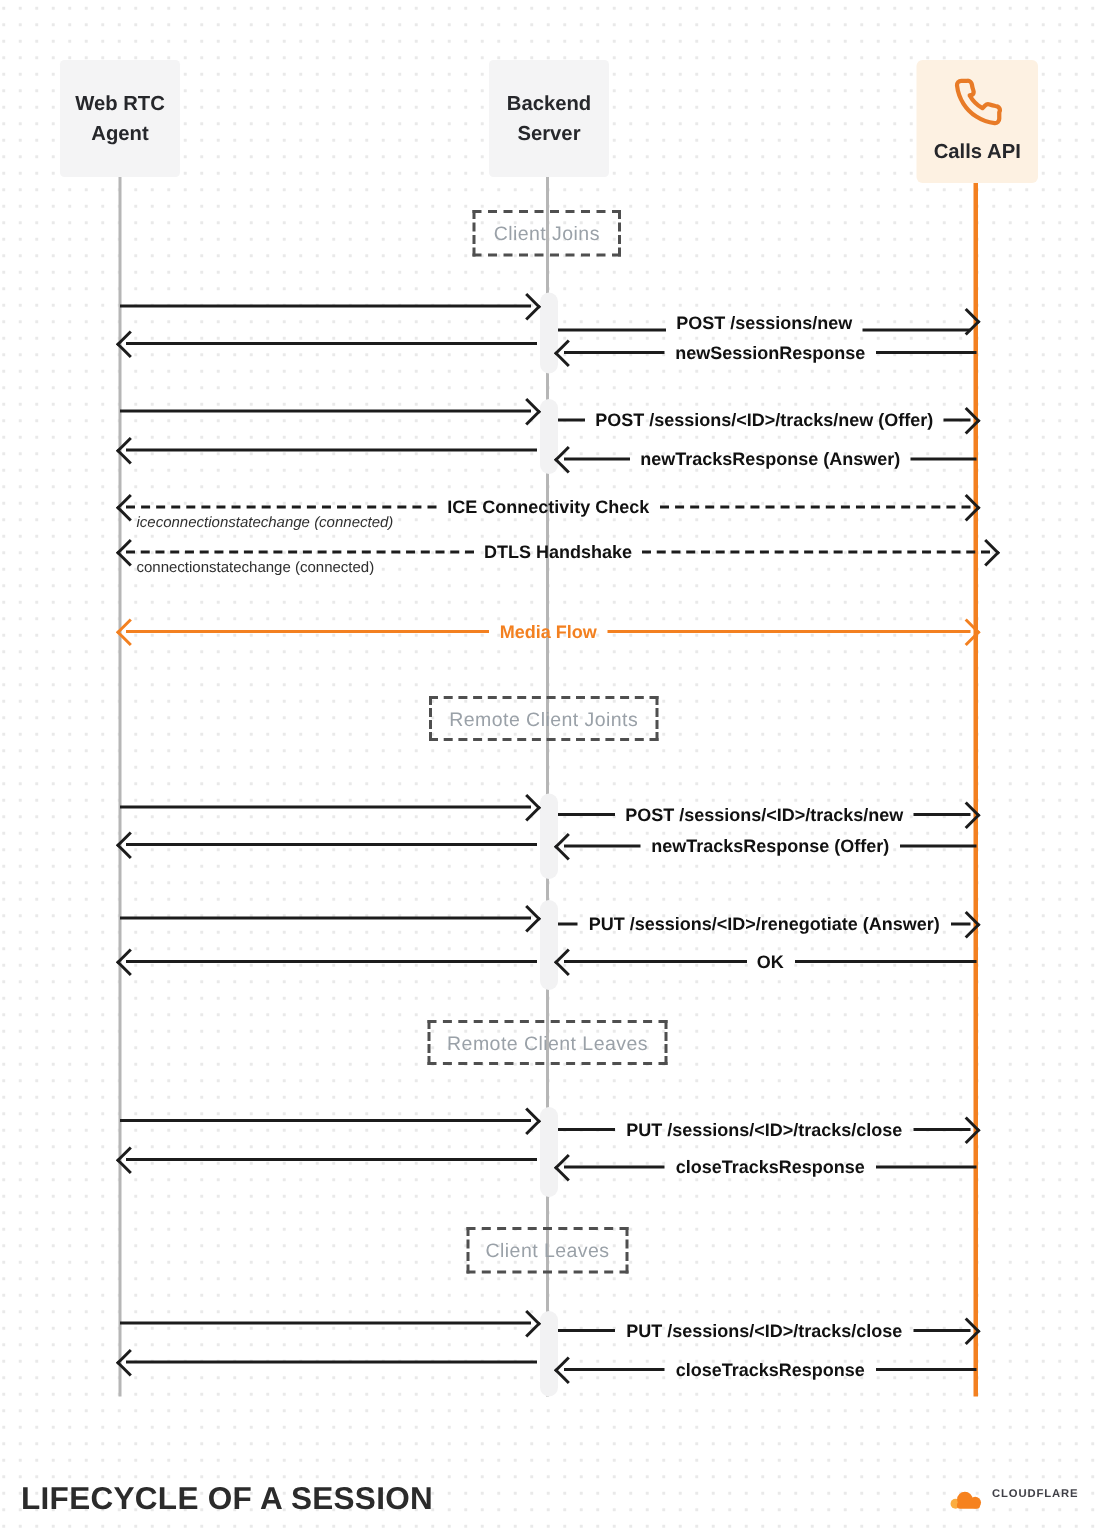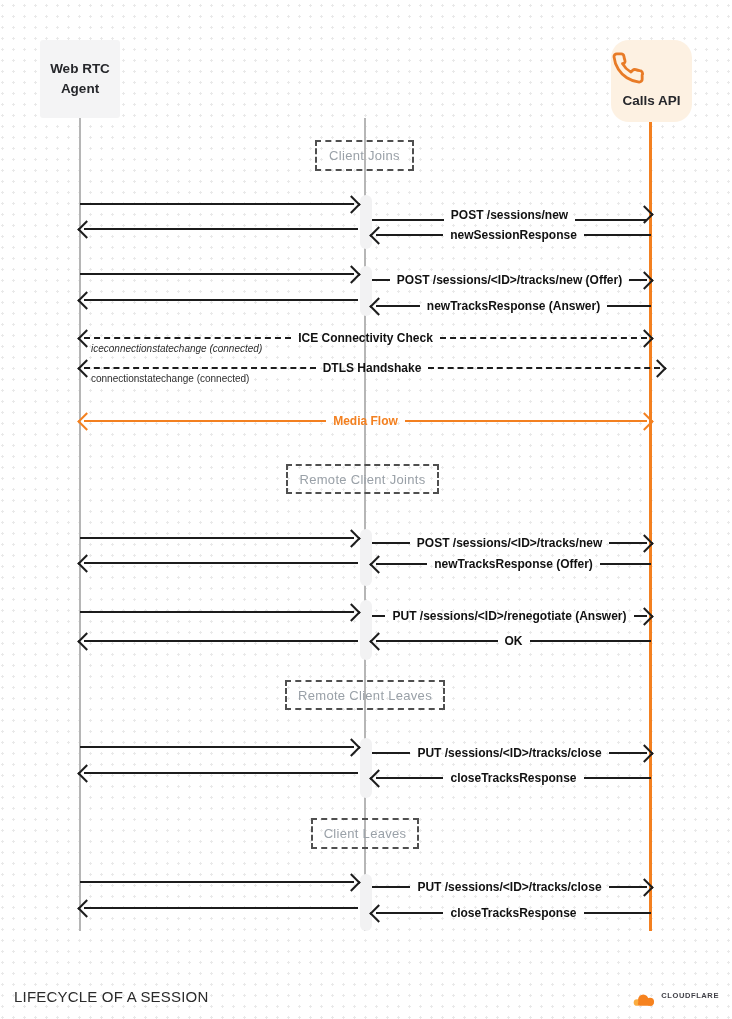--- a/index.html
+++ b/index.html
@@ -5,25 +5,25 @@
   html,body{margin:0;padding:0;background:#fff;}
   #canvas{
     position:relative;width:732px;height:1019px;overflow:hidden;
     background:#fff;
     background-image:radial-gradient(circle,#e9e9e9 1.1px,transparent 1.3px);
     background-size:11px 11px;background-position:8px 11px;
     font-family:"Liberation Sans",sans-serif;
   }
   
   .actor{position:absolute;top:40px;height:78px;display:flex;flex-direction:column;
-    justify-content:center;border-radius:3px;z-index:3;}
+    align-items:center;justify-content:center;border-radius:3px;z-index:3;}
   .actor .alabel{font-size:13.5px;font-weight:bold;color:#26272b;text-align:center;line-height:1.5;}
   #actor-agent{left:40px;width:80px;background:#f4f4f5;}
   #actor-backend{left:326px;width:80px;background:#f4f4f5;}
-  #actor-calls{left:611px;width:81px;height:82px;background:#fdf1e2;border-radius:18px;gap:4px;}
+  #actor-calls{left:611px;width:81px;height:82px;background:#fdf1e2;border-radius:4px;gap:4px;}
   #actor-calls .alabel{margin-top:2px;}
   
   .life{position:absolute;width:2px;background:#b6b6b6;z-index:1;}
   #life-agent{left:79px;top:118px;height:813px;}
   #life-backend{left:364px;top:118px;height:813px;}
   #life-calls{left:649px;top:122px;height:809px;width:3px;background:#f38020;}
   
   .act{position:absolute;left:360px;width:12px;background:#f2f2f3;border-radius:6px;z-index:2;}
   #act-1{top:195px;height:54px;} #act-2{top:266px;height:50px;}
   #act-3{top:529px;height:57px;} #act-4{top:600px;height:60px;}
@@ -41,21 +41,21 @@
   .chev.r{border-top:2.5px solid #1c1c1c;border-right:2.5px solid #1c1c1c;
     transform:rotate(45deg);margin-left:-9px;}
   .chev.l{border-top:2.5px solid #1c1c1c;border-left:2.5px solid #1c1c1c;
     transform:rotate(-45deg);margin-right:-9px;}
   .msg.orange .seg{border-top-color:#f38020;}
   .msg.orange .lbl{color:#f38020;}
   .msg.orange .chev.r{border-top-color:#f38020;border-right-color:#f38020;}
   .msg.orange .chev.l{border-top-color:#f38020;border-left-color:#f38020;}
   .note{position:absolute;font-size:10px;color:#2f2f2f;z-index:5;white-space:nowrap;}
   
-  #page-title{position:absolute;left:14px;top:989px;font-size:15px;font-weight:normal;
+  #page-title{position:absolute;left:14px;top:989px;font-size:21px;font-weight:bold;
     color:#2b2b2b;line-height:1;letter-spacing:.2px;text-align:center;}
   #brand{position:absolute;right:13px;top:991px;display:flex;align-items:flex-start;gap:4px;}
   #brand-text{font-size:7.5px;font-weight:bold;color:#3f3f46;letter-spacing:.6px;}
 </style>
 </head>
 <body>
 
 <div id="canvas">
 
   <div class="life" id="life-agent"></div>
@@ -64,20 +64,23 @@
 
   <div class="act" id="act-1"></div>
   <div class="act" id="act-2"></div>
   <div class="act" id="act-3"></div>
   <div class="act" id="act-4"></div>
   <div class="act" id="act-5"></div>
   <div class="act" id="act-6"></div>
 
   <div class="actor" id="actor-agent">
     <div class="alabel">Web RTC Agent</div>
+  </div>
+  <div class="actor" id="actor-backend">
+    <div class="alabel">Backend Server</div>
   </div>
   <div class="actor" id="actor-calls">
     <svg width="34" height="34" viewBox="0 0 24 24" fill="none" stroke="#e87b27" stroke-width="2" stroke-linecap="round" stroke-linejoin="round">
       <path d="M22 16.92v3a2 2 0 0 1-2.18 2 19.79 19.79 0 0 1-8.63-3.07 19.5 19.5 0 0 1-6-6 19.79 19.79 0 0 1-3.07-8.67A2 2 0 0 1 4.11 2h3a2 2 0 0 1 2 1.72 12.84 12.84 0 0 0 .7 2.81 2 2 0 0 1-.45 2.11L8.09 8.91a16 16 0 0 0 6 6l1.27-1.27a2 2 0 0 1 2.11-.45 12.84 12.84 0 0 0 2.81.7A2 2 0 0 1 22 16.92z"></path>
     </svg>
     <div class="alabel">Calls API</div>
   </div>
 
   <div id="diagram-layer">
       <div class="section" style="left: 315px; top: 140px; width: 99px; height: 31px;">Client Joins</div>

